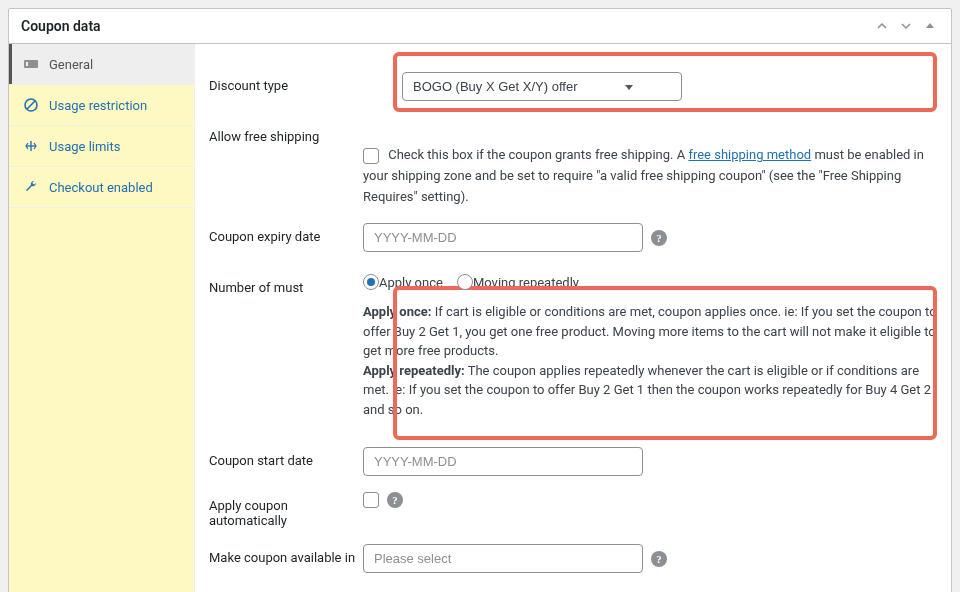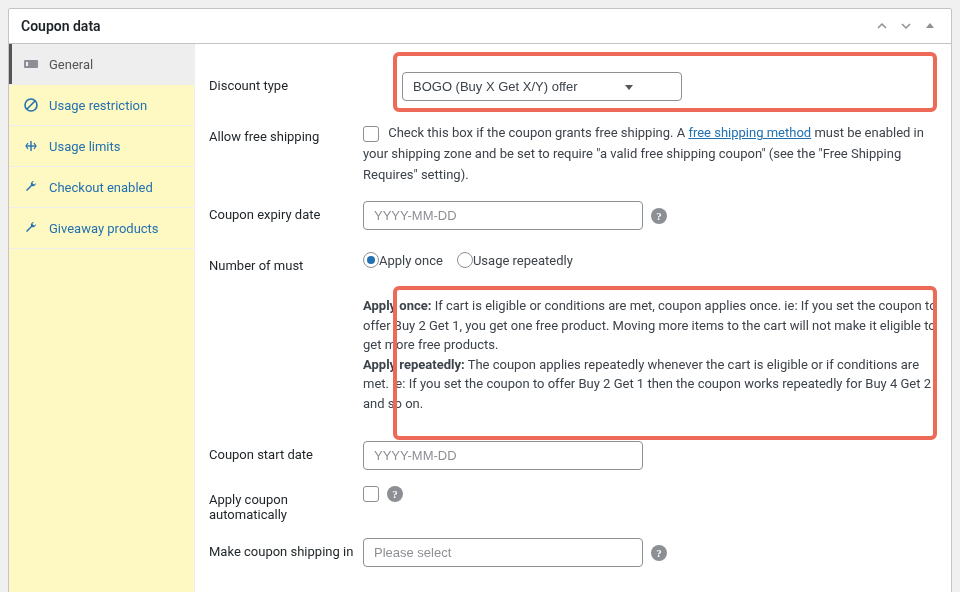--- a/index.html
+++ b/index.html
@@ -176,24 +176,25 @@
       top: 3px;
       width: 8px;
       height: 8px;
       border-radius: 50%;
       background: #2271b1;
     }
     .desc {
       color: #3c434a;
       line-height: 1.6;
       font-size: 13px;
+      margin-top: 22px;
     }
     .desc-para {
       line-height: 1.5;
-      margin-top: 22px;
+      margin-top: 6px;
       font-size: 13px;
       color: #3c434a;
     }
     .link {
       color: #2271b1;
       text-decoration: underline;
       cursor: pointer;
     }
     .help-icon {
       width: 16px;
@@ -284,28 +285,20 @@
         <span>Usage limits</span>
       </div>
       <div class="tab">
         <span class="tab-icon">
           <svg width="16" height="16" viewBox="0 0 16 16">
               <path d="M13 4a3 3 0 0 1-4 3L4 12l-1-1 5-5a3 3 0 0 1 3-4l-1.5 1.5L10 5l1.5.5L13 4z" fill="#2271b1"></path>
             </svg>
         </span>
         <span>Checkout enabled</span>
       </div>
-      <div class="tab">
-        <span class="tab-icon">
-          <svg width="16" height="16" viewBox="0 0 16 16">
-              <path d="M13 4a3 3 0 0 1-4 3L4 12l-1-1 5-5a3 3 0 0 1 3-4l-1.5 1.5L10 5l1.5.5L13 4z" fill="#2271b1"></path>
-            </svg>
-        </span>
-        <span>Giveaway products</span>
-      </div>
     </div>
 
     <div class="content">
       <div class="highlight-box hl1"></div>
       <div class="highlight-box hl2"></div>
 
       <div class="field-row" style="padding-top:14px;padding-bottom:14px">
         <div class="field-label">Discount type</div>
         <div class="field-ctrl">
           <div class="select-wrap">
@@ -336,21 +329,21 @@
         </div>
       </div>
 
       <div class="field-row" style="padding-top:14px">
         <div class="field-label">Number of must</div>
         <div class="field-ctrl">
           <div class="radio-row">
             <input type="radio" name="times" checked="" style="">
             <span class="radio-lbl">Apply once</span>
             <input type="radio" name="times" style="">
-            <span>Usage repeatedly</span>
+            <span>Moving repeatedly</span>
           </div>
           <div class="desc-para">
             <strong>Apply once:</strong><span> If cart is eligible or conditions are met, coupon applies once. ie: If you set the coupon to offer Buy 2 Get 1, you get one free product. Moving more items to the cart will not make it eligible to get more free products.</span><br>
             <strong>Apply repeatedly:</strong><span> The coupon applies repeatedly whenever the cart is eligible or if conditions are met. ie: If you set the coupon to offer Buy 2 Get 1 then the coupon works repeatedly for Buy 4 Get 2 and so on.</span>
           </div>
         </div>
       </div>
 
       <div class="field-row" style="padding-top:20px">
         <div class="field-label">Coupon start date</div>
@@ -363,21 +356,21 @@
         <div class="field-label">Apply coupon automatically</div>
         <div class="field-ctrl">
           <div class="inline-block center">
             <input type="checkbox" style="margin-top: 0px;">
             <span class="help-icon">?</span>
           </div>
         </div>
       </div>
 
       <div class="field-row">
-        <div class="field-label">Make coupon shipping in</div>
+        <div class="field-label">Make coupon available in</div>
         <div class="field-ctrl">
           <div class="inline-block center">
             <input type="text" class="text-input" placeholder="Please select" style="">
             <span class="help-icon">?</span>
           </div>
         </div>
       </div>
 
     </div>
   </div>

